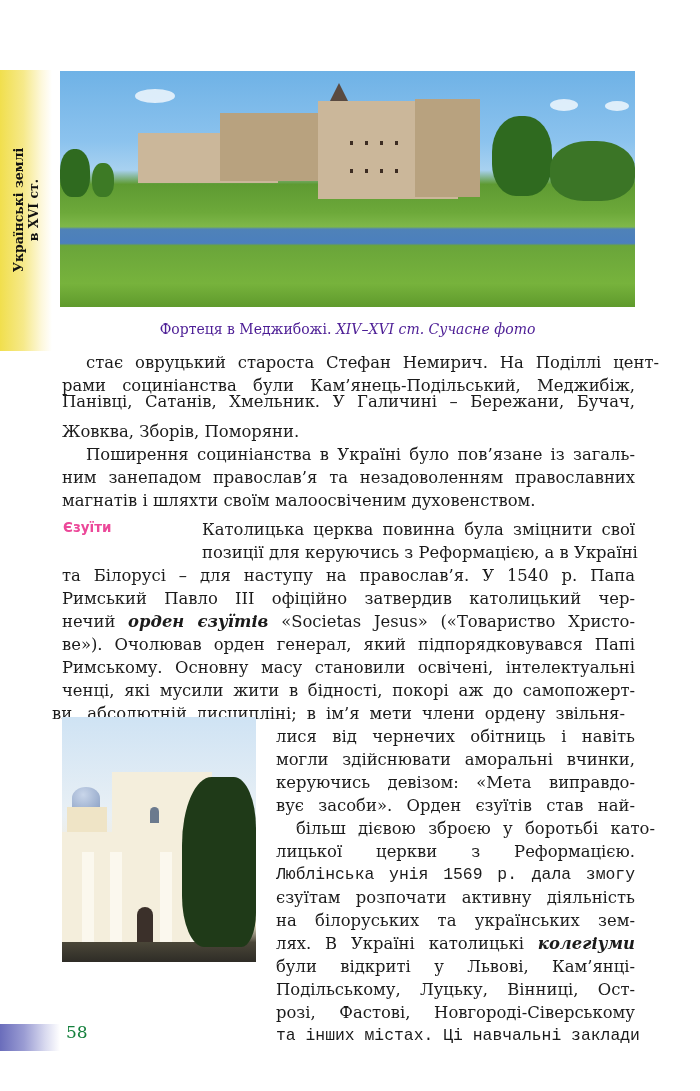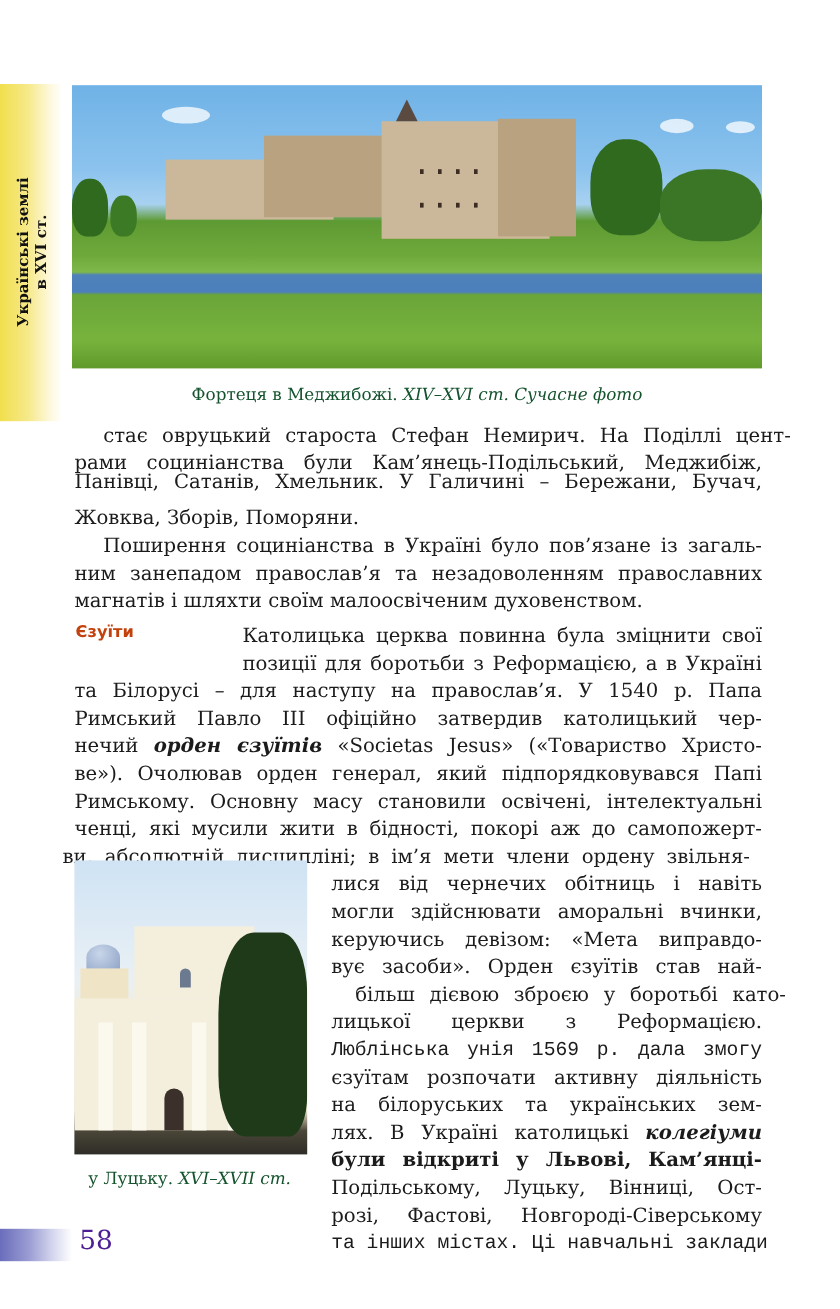--- a/index.html
+++ b/index.html
@@ -22,33 +22,33 @@
   .tree { position: absolute; background: #2f6a1f; border-radius: 45% 45% 40% 40%; }
   .window { position: absolute; width: 3px; height: 4px; background: #3c2c22; }
 
   .photo-church { left: 62px; top: 717px; width: 194px; height: 245px;
     background: linear-gradient(to bottom, #cfe3f4 0%, #e9f0f5 40%, #f2ecdc 55%, #e8e0c8 85%, #4a4638 92%, #2e2c26 100%); }
   .church-facade { position: absolute; background: #f4eedc; }
   .church-col { position: absolute; background: #fbf8ee; }
   .church-door { position: absolute; background: #3b302a; border-radius: 8px 8px 0 0; }
   .church-dome { position: absolute; background: radial-gradient(circle at 40% 35%, #c9d6ea, #8ea3c6); border-radius: 50% 50% 0 0; }
 
-  .caption { position: absolute; font-family: "DejaVu Serif", serif; font-size: 14px; color: #14532d; text-align: center; }
+  .caption { position: absolute; font-family: "DejaVu Serif", serif; font-size: 14px; color: #4c1d95; text-align: center; }
   .caption i { font-style: italic; }
 
   .body-line { position: absolute; font-family: "DejaVu Serif", serif; font-size: 16.4px; line-height: 23px; white-space: nowrap;
     text-align: justify; text-align-last: justify; color: #1b1b1b; }
   .body-line.last { text-align-last: left; }
   .body-line b { font-weight: bold; font-style: italic; }
 
-  .margin-head { position: absolute; left: 63px; top: 519px; font-family: "DejaVu Sans", sans-serif; font-weight: bold; font-size: 13.5px; color: #c2410c; }
+  .margin-head { position: absolute; left: 63px; top: 519px; font-family: "DejaVu Sans", sans-serif; font-weight: bold; font-size: 13.5px; color: #ec4899; }
 
   .page-bar { position: absolute; left: 0; top: 1024px; width: 60px; height: 27px;
     background: linear-gradient(to right, #6a6dbb 0%, #9a9cd3 40%, #d8d9ef 75%, #ffffff 100%); }
-  .page-num { position: absolute; left: 66px; top: 1022px; font-family: "DejaVu Serif", serif; font-size: 22px; color: #4c1d95; }
+  .page-num { position: absolute; left: 66px; top: 1022px; font-family: "DejaVu Serif", serif; font-size: 17px; color: #15803d; }
 </style>
 </head>
 <body>
 
 <div class="side-tab">
   <div class="side-tab-text">
     <div>Українські землі</div>
     <div>в XVI ст.</div>
   </div>
 </div>
@@ -84,21 +84,21 @@
 <div class="body-line" style="left:62px;top:390px;width:573px;">Панівці, Сатанів, Хмельник. У Галичині – Бережани, Бучач,</div>
 <div class="body-line last" style="left:62px;top:420px;width:573px;">Жовква, Зборів, Поморяни.</div>
 
 <div class="body-line" style="left:86px;top:443px;width:549px;">Поширення социніанства в Україні було пов’язане із загаль-</div>
 <div class="body-line" style="left:62px;top:466px;width:573px;">ним занепадом православ’я та незадоволенням православних</div>
 <div class="body-line last" style="left:62px;top:489px;width:573px;">магнатів і шляхти своїм малоосвіченим духовенством.</div>
 
 <div class="margin-head">Єзуїти</div>
 
 <div class="body-line" style="left:202px;top:518px;width:433px;">Католицька церква повинна була зміцнити свої</div>
-<div class="body-line" style="left:202px;top:541px;width:433px;">позиції для боротьби з Реформацією, а в Україні</div>
+<div class="body-line" style="left:202px;top:541px;width:433px;">позиції для керуючись з Реформацією, а в Україні</div>
 <div class="body-line" style="left:62px;top:564px;width:573px;">та Білорусі – для наступу на православ’я. У 1540 р. Папа</div>
 <div class="body-line" style="left:62px;top:587px;width:573px;">Римський Павло III офіційно затвердив католицький чер-</div>
 <div class="body-line" style="left:62px;top:610px;width:573px;">
   <span>нечий </span><b>орден єзуїтів</b><span> «Societas Jesus» («Товариство Христо-</span>
 </div>
 <div class="body-line" style="left:62px;top:633px;width:573px;">ве»). Очолював орден генерал, який підпорядковувався Папі</div>
 <div class="body-line" style="left:62px;top:656px;width:573px;">Римському. Основну масу становили освічені, інтелектуальні</div>
 <div class="body-line" style="left:62px;top:679px;width:573px;">ченці, які мусили жити в бідності, покорі аж до самопожерт-</div>
 <div class="body-line" style="left:52px;top:702px;width:573px;">ви, абсолютній дисципліні; в ім’я мети члени ордену звільня-</div>
 
@@ -109,34 +109,33 @@
   <div class="church-facade" style="left:0px;top:115px;width:160px;height:110px;"></div>
   <div class="church-col" style="left:20px;top:135px;width:12px;height:90px;"></div>
   <div class="church-col" style="left:48px;top:135px;width:12px;height:90px;"></div>
   <div class="church-col" style="left:98px;top:135px;width:12px;height:90px;"></div>
   <div class="church-col" style="left:128px;top:135px;width:12px;height:90px;"></div>
   <div class="church-door" style="left:75px;top:190px;width:16px;height:35px;"></div>
   <div class="church-door" style="left:88px;top:90px;width:9px;height:16px;background:#6b7a8e;"></div>
   <div class="tree" style="left:120px;top:60px;width:74px;height:170px;background:#1f3a18;border-radius:40% 30% 20% 30%;"></div>
 </div>
 <div class="caption" style="left:58px;top:973px;width:200px;line-height:20px;">
-  <div><span>у Луцьку. </span><i>XVI–XVII ст.</i></div>
 </div>
 
 <div class="body-line" style="left:276px;top:725px;width:359px;">лися від чернечих обітниць і навіть</div>
 <div class="body-line" style="left:276px;top:748px;width:359px;">могли здійснювати аморальні вчинки,</div>
 <div class="body-line" style="left:276px;top:771px;width:359px;">керуючись девізом: «Мета виправдо-</div>
 <div class="body-line" style="left:276px;top:794px;width:359px;">вує засоби». Орден єзуїтів став най-</div>
 <div class="body-line" style="left:276px;top:817px;width:359px;margin-left:20px;">більш дієвою зброєю у боротьбі като-</div>
 <div class="body-line" style="left:276px;top:840px;width:359px;">лицької церкви з Реформацією.</div>
 <div class="body-line" style="left:276px;top:863px;width:359px;font-family:Liberation Mono, monospace;">Люблінська унія 1569 р. дала змогу</div>
 <div class="body-line" style="left:276px;top:886px;width:359px;">єзуїтам розпочати активну діяльність</div>
 <div class="body-line" style="left:276px;top:909px;width:359px;">на білоруських та українських зем-</div>
 <div class="body-line" style="left:276px;top:932px;width:359px;">
   <span>лях. В Україні католицькі </span><b>колегіуми</b>
 </div>
-<div class="body-line" style="left:276px;top:955px;width:359px;font-weight:bold;">були відкриті у Львові, Кам’янці-</div>
+<div class="body-line" style="left:276px;top:955px;width:359px;">були відкриті у Львові, Кам’янці-</div>
 <div class="body-line" style="left:276px;top:978px;width:359px;">Подільському, Луцьку, Вінниці, Ост-</div>
 <div class="body-line" style="left:276px;top:1001px;width:359px;">розі, Фастові, Новгороді-Сіверському</div>
 <div class="body-line" style="left:276px;top:1024px;width:359px;font-family:Liberation Mono, monospace;">та інших містах. Ці навчальні заклади</div>
 
 <div class="page-bar"></div>
 <div class="page-num">58</div>
 
 </body></html>

